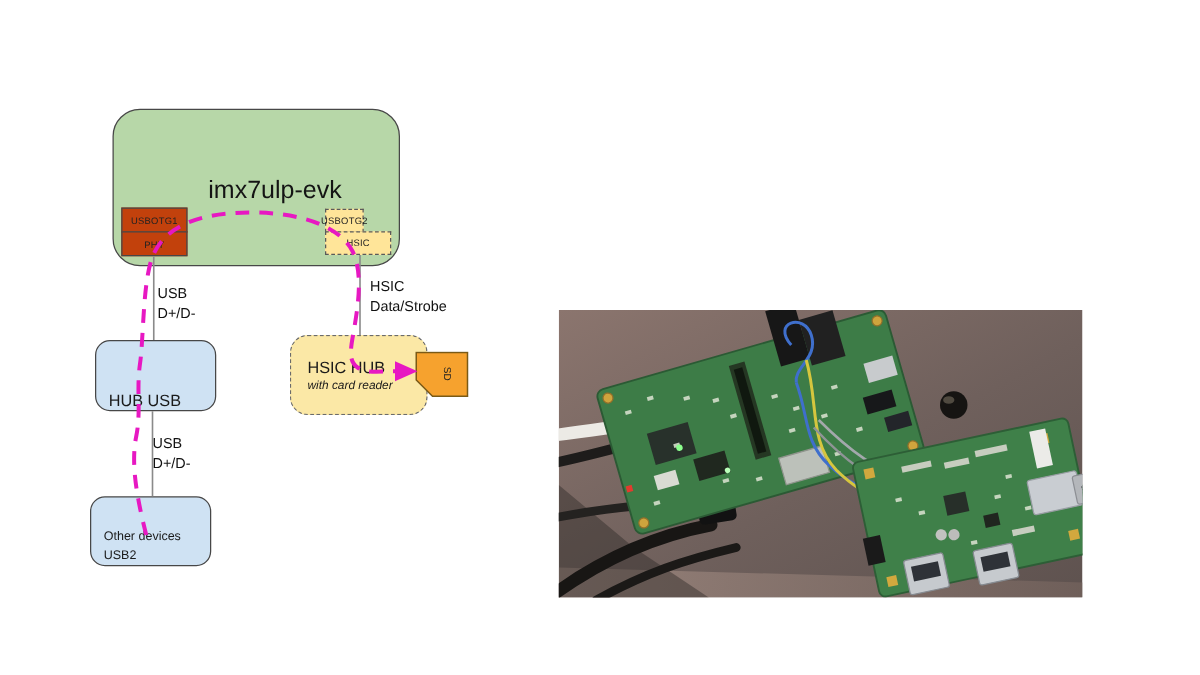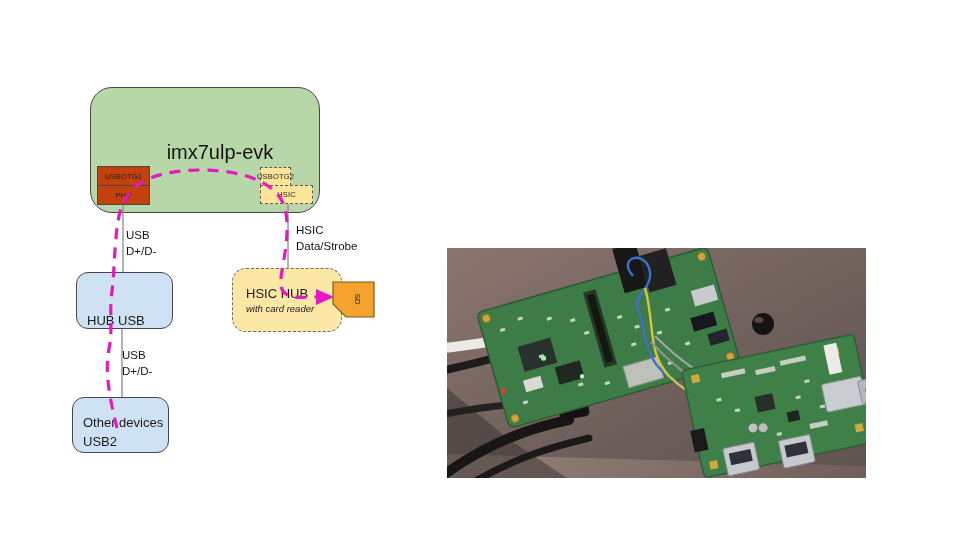--- a/index.html
+++ b/index.html
@@ -22,21 +22,21 @@
   .port-yellow { background:#ffe599; border:1px dashed #5a5a5a; }
   .p-usbotg1 { left:97px;  top:166px; width:53px; height:20px; }
   .p-phy     { left:97px;  top:185px; width:53px; height:20px; }
   .p-usbotg2 { left:260px; top:167px; width:31px; height:19px; }
   .p-hsic    { left:260px; top:185px; width:53px; height:19px; }
 
   
   .node { background:#cfe2f3; border:1.5px solid #474747; border-radius:12px;
           display:flex; flex-direction:column; justify-content:flex-end; padding-left:10px; }
   .hub   { left:76px; top:272px; width:97px; height:57px; font-size:13px; }
-  .other { left:72px; top:397px; width:97px; height:56px; font-size:13px; line-height:1.45; }
+  .other { left:72px; top:397px; width:97px; height:56px; font-size:10px; line-height:1.45; }
   .hsichub { left:232px; top:268px; width:110px; height:64px;
              background:#fbe8a6; border:1.5px dashed #6b6b6b; border-radius:14px;
              display:flex; flex-direction:column; justify-content:center; padding-left:13px; }
   .hsichub-title { font-size:13px; }
   .hsichub-sub   { font-size:9.5px; margin-top:2px;font-style:italic; }
 
   
   .linklabel { font-size:11.5px; line-height:1.35; color:#111; }
   .l-usb1 { left:126px; top:228px; }
   .l-hsic { left:296px; top:223px; }

